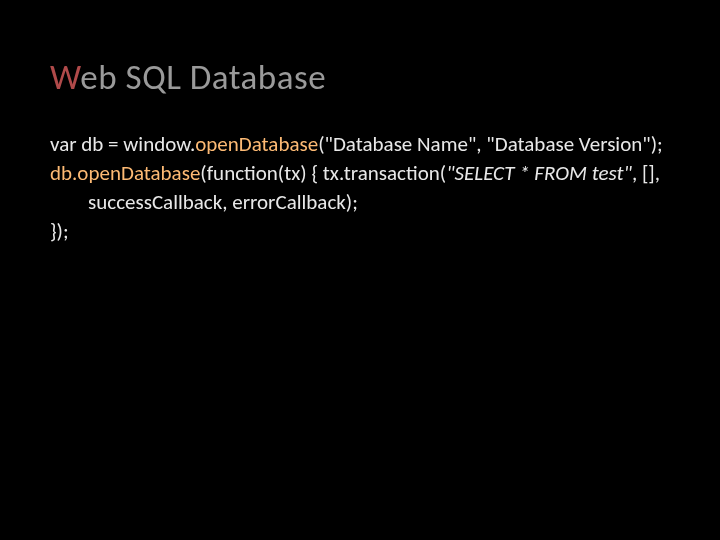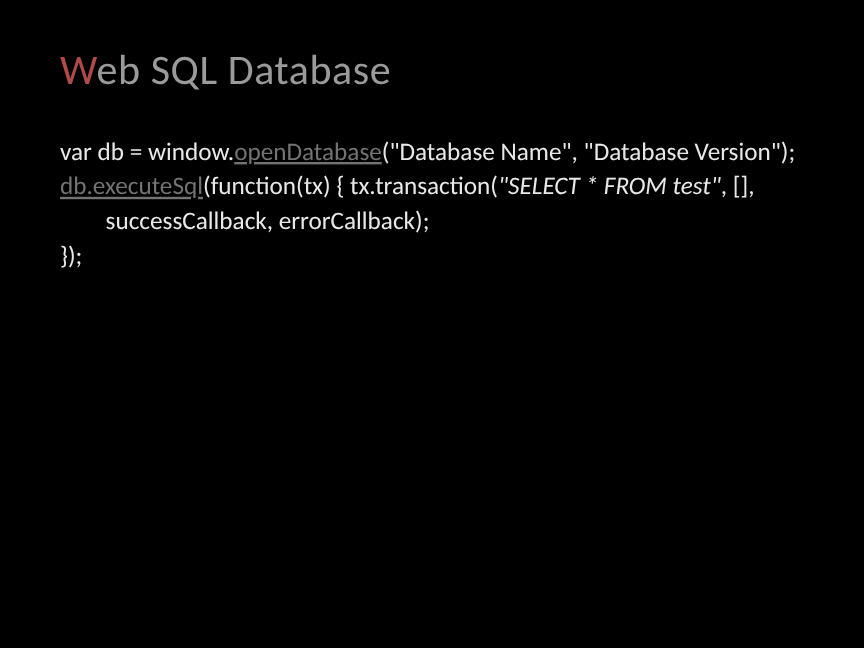--- a/index.html
+++ b/index.html
@@ -11,21 +11,21 @@
       width: 720px;
       height: 540px;
       background: #000000;
       font-family: Calibri, 'Segoe UI', Arial, sans-serif;
       color: #ffffff;
       overflow: hidden;
     }
     .slide {
       width: 100%;
       height: 100%;
-      padding: 38px 50px 40px 50px;
+      padding: 56px 50px 40px 50px;
     }
     .title {
       font-size: 35px;
       font-weight: 400;
       color: #9a9a9a;
       margin-bottom: 32px;
       letter-spacing: 0.5px;
     }
     .title-accent {
       color: #b04a4a;
@@ -35,38 +35,37 @@
       line-height: 1.35;
       color: #e8e8e8;
       font-weight: 400;
     }
     .code-line {
       padding-left: 38px;
       text-indent: -38px;
       margin-bottom: 1px;
     }
     .hl {
-      color: #737373;
-      text-decoration: underline;
+      color: #fdba74;
     }
     .sql-italic {
       font-style: italic;
     }
   </style>
 </head>
 <body>
 
 <div class="slide">
   <h1 class="title">
     <span class="title-accent">W</span><span>eb SQL Database</span>
   </h1>
   <div class="code-block">
     <div class="code-line">
       <span>var db = window.</span><span class="hl">openDatabase</span><span>("Database Name", "Database Version");</span>
     </div>
     <div class="code-line">
-      <span class="hl">db.executeSql</span><span>(function(tx) { tx.transaction(</span><span class="sql-italic">"SELECT * FROM test"</span><span>, [], successCallback, errorCallback);</span>
+      <span class="hl">db.openDatabase</span><span>(function(tx) { tx.transaction(</span><span class="sql-italic">"SELECT * FROM test"</span><span>, [], successCallback, errorCallback);</span>
     </div>
     <div class="code-line">
       <span>});</span>
     </div>
   </div>
 </div>
 
 </body></html>

